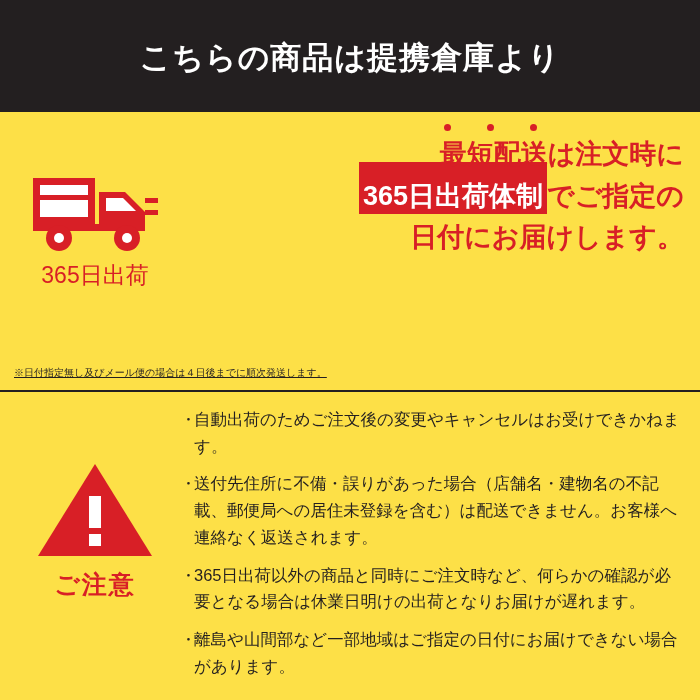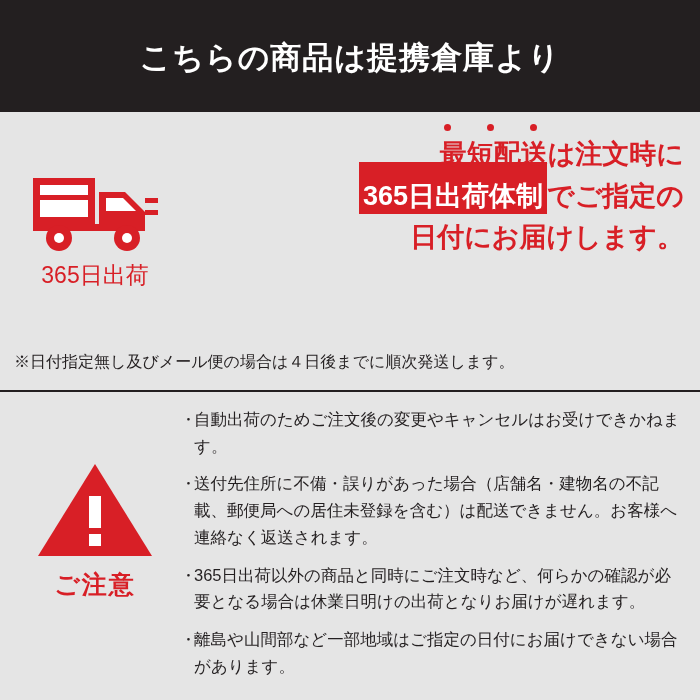--- a/index.html
+++ b/index.html
@@ -6,21 +6,21 @@
     margin: 0;
     padding: 0;
     background: #ffffff;
   }
   body {
     font-family: "Liberation Sans", sans-serif;
   }
   .page {
     width: 700px;
     height: 700px;
-    background: #e5e5e5;
+    background: #fde047;
     position: relative;
     overflow: hidden;
     box-sizing: border-box;
   }
 
   
   .header {
     background: #231f20;
     color: #ffffff;
     height: 112px;
@@ -108,25 +108,26 @@
     border-radius: 50%;
     background: #d81f26;
   }
   .hl {
     background: #d81f26;
     color: #ffffff;
     padding: 19px 4px 3px 4px;
   }
   .note {
     color: #231f20;
-    font-size: 16px;
+    font-size: 10px;
     line-height: 1.5;
-    padding: 4px 12px 16px 14px;
-    box-sizing: border-box;
-    white-space: nowrap;
+    padding: 4px 12px 10px 14px;
+    box-sizing: border-box;
+    white-space: nowrap;
+    text-decoration: underline;
   }
 
   
   .caution {
     display: flex;
     flex-direction: row;
     height: 306px;
     box-sizing: border-box;
     padding: 12px 10px 6px 10px;
   }

